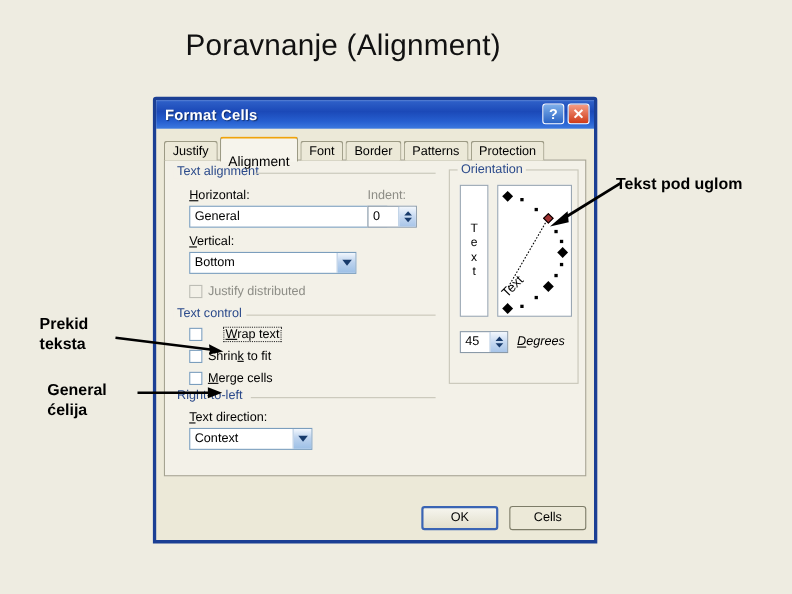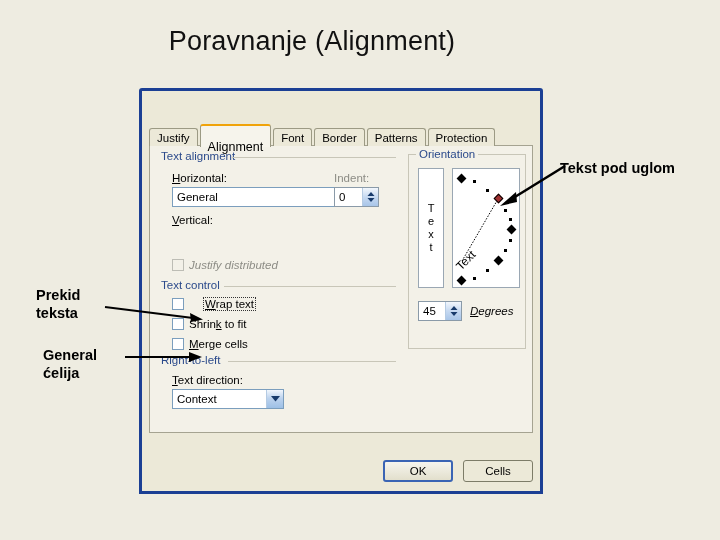--- a/index.html
+++ b/index.html
@@ -224,21 +224,21 @@
   }
   .cbox {
     width: 12px; height: 12px;
     background: #ffffff;
     border: 1px solid #7b9ebd;
     box-sizing: border-box;
     margin-right: 5px;
     flex: none;
   }
   .cbox.dim { border-color: #bdbdb5; background: #f3f1e8; }
-  .cbrow.dim { color: #8d8d86; font-style: italic; }
+  .cbrow.dim { color: #8d8d86; }
   .cbrow .focus {
     border: 1px dotted #333;
     padding: 0 1px;
     margin: -1px 14px;
   }
 
   
   #ori-textbox {
     position: absolute;
     background: #ffffff;
@@ -324,20 +324,27 @@
     overflow: visible;
   }
 </style>
 </head>
 <body>
 
 <div id="slide-title">Poravnanje (Alignment)</div>
 
 <div id="dialog">
 
+  <div id="titlebar">
+    <div id="titlebar-text">Format Cells</div>
+    <div class="tb-buttons">
+      <div class="tb-btn tb-help">?</div>
+      <div class="tb-btn tb-close">✕</div>
+    </div>
+  </div>
 
   <div id="tabstrip">
     <div class="tab">Justify</div>
     <div class="tab active">Alignment</div>
     <div class="tab">Font</div>
     <div class="tab">Border</div>
     <div class="tab">Patterns</div>
     <div class="tab">Protection</div>
   </div>
 
@@ -361,20 +368,28 @@
       <div class="val">0</div>
       <div class="btns">
         <svg width="8" height="12" viewBox="0 0 8 12">
             <path d="M4 1 L7.5 5 L0.5 5 Z" fill="#173a6b"></path>
             <path d="M4 11 L0.5 7 L7.5 7 Z" fill="#173a6b"></path>
           </svg>
       </div>
     </div>
 
     <div class="field-label" style="left:22px; top:68px;"><span class="u">V</span>ertical:</div>
+    <div class="combo" style="left:22px; top:83px; width:152px;">
+      <div class="val">Bottom</div>
+      <div class="arrow">
+        <svg width="9" height="6" viewBox="0 0 9 6">
+            <path d="M0 0 L4.5 5.5 L9 0 Z" fill="#173a6b"></path>
+          </svg>
+      </div>
+    </div>
 
     <div class="cbrow dim" style="left:22px; top:113px;">
       <span class="cbox dim"></span>
       <span>Justify distributed</span>
     </div>
 
     <div class="group-label" style="left:8px; top:133px;">Text control</div>
     <div class="group-rule" style="left:74px; top:140px; width:172px;"></div>
 
     <div class="cbrow" style="left:22px; top:152px;">

